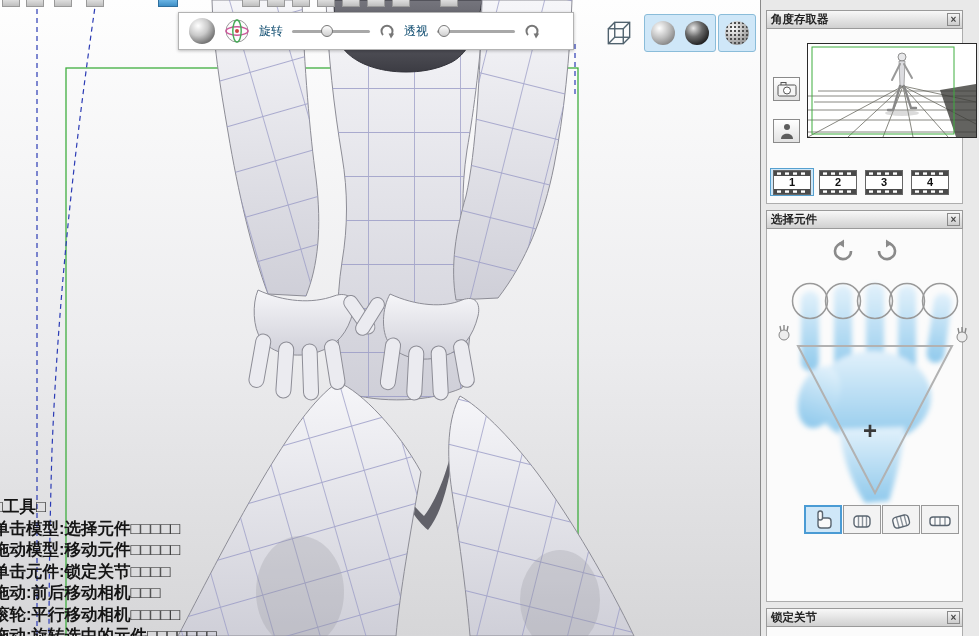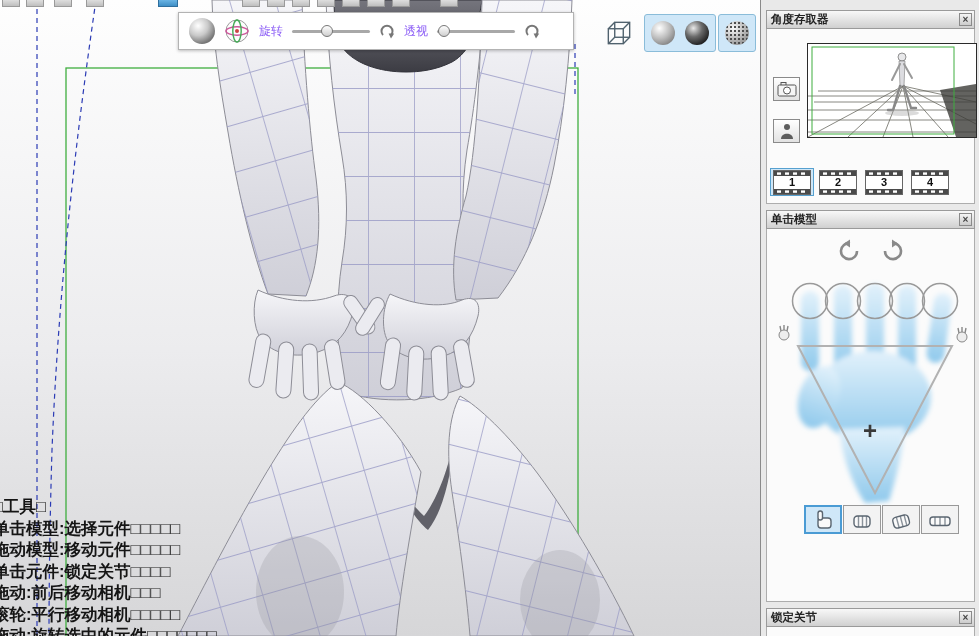--- a/index.html
+++ b/index.html
@@ -14,21 +14,21 @@
   .frag{position:absolute;top:0;height:7px;width:18px;background:linear-gradient(#dedede,#bfbfbf);
         border:1px solid #9a9a9a;border-top:none;box-sizing:border-box;z-index:6;}
   .frag.blue{background:linear-gradient(#6ab4e4,#3f8fc6);border-color:#2f6f9e;width:20px;}
 
   
   .view-toolbar{position:absolute;left:178px;top:12px;width:396px;height:38px;background:#fff;
         border:1px solid #b3b3b3;box-shadow:0 1px 3px rgba(0,0,0,.25);z-index:10;
         display:flex;align-items:center;gap:9px;padding:0 10px;box-sizing:border-box;}
   .ball-icon{width:26px;height:26px;border-radius:50%;
         background:radial-gradient(circle at 35% 30%, #ffffff, #c9c9c9 40%, #7a7a7a 72%, #525252);}
-  .tb-label{font-size:12px;color:#8b5cf6;white-space:nowrap;}
+  .tb-label{font-size:12px;color:#0c4a6e;white-space:nowrap;}
   .slider{position:relative;width:78px;height:16px;flex:none;}
   .slider .track{position:absolute;left:0;right:0;top:7px;height:3px;background:#a8a8a8;border-radius:2px;}
   .slider .handle{position:absolute;top:2px;width:12px;height:12px;border-radius:50%;
         background:linear-gradient(#fefefe,#cfcfcf);border:1px solid #777;box-sizing:border-box;}
 
   
   .cube-btn{position:absolute;left:602px;top:16px;z-index:10;width:34px;height:34px;
         display:flex;align-items:center;justify-content:center;}
   .render-group{position:absolute;left:644px;top:14px;z-index:10;display:flex;gap:4px;padding:3px;
         background:#cfe7f8;border:1px solid #8abcd9;border-radius:3px;}
@@ -40,21 +40,21 @@
         border:1px solid #8abcd9;border-radius:3px;display:flex;align-items:center;justify-content:center;box-sizing:border-box;}
   .sphere.halftone{background-image:radial-gradient(#4d4d4d 1px, transparent 1.5px),
         radial-gradient(circle at 35% 30%, #fafafa, #9d9d9d 70%);background-size:4px 4px,100% 100%;}
 
   
   .hints{position:absolute;left:-7px;top:496px;z-index:8;font-size:16.5px;font-weight:bold;
         color:#151515;line-height:21.5px;white-space:nowrap;}
 
   
   .sidebar{position:absolute;left:760px;top:0;width:219px;height:636px;background:#e9e9e9;
-        border-left:1px solid #8a8a8a;box-sizing:border-box;padding:10px 4px 0 5px;}
+        border-left:1px solid #8a8a8a;box-sizing:border-box;padding:10px 16px 0 5px;}
   .panel{margin-bottom:6px;}
   .panel-header{height:17px;background:linear-gradient(#f8f8f8,#d0d0d0);border:1px solid #9a9a9a;
         display:flex;align-items:center;font-size:11.5px;font-weight:bold;color:#222;
         padding:0 4px;position:relative;box-sizing:content-box;}
   .close-btn{position:absolute;right:2px;top:2px;width:13px;height:13px;
         background:linear-gradient(#f4f4f4,#cccccc);border:1px solid #8a8a8a;box-sizing:border-box;
         font-size:10px;line-height:11px;text-align:center;color:#444;cursor:default;}
   .panel-body{background:#fbfbfb;border:1px solid #adadad;border-top:none;position:relative;}
 
   .tool-btn{position:absolute;width:27px;height:24px;background:linear-gradient(#ffffff,#e2e2e2);
@@ -349,21 +349,21 @@
                 </g>
             </svg>
             <span class="fnum">4</span>
           </div>
         </div>
       </div>
     </div>
 
     <div class="panel">
       <div class="panel-header">
-        <span>单击模型</span>
+        <span>选择元件</span>
         <span class="close-btn">
           <span>×</span>
         </span>
       </div>
       <div class="panel-body" style="height:372px">
         <div class="rotate-row">
           <svg width="26" height="24" viewBox="0 0 26 24">
             <path d="M21,12 A8,8 0 1 1 14,4.2" fill="none" stroke="#8a8a8a" stroke-width="2.6"></path>
             <polygon points="14,0.5 14,8.5 8,4.5" fill="#8a8a8a"></polygon>
           </svg>

